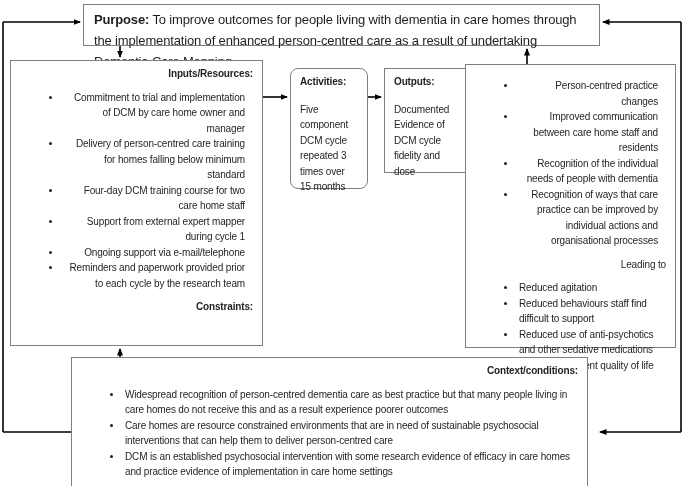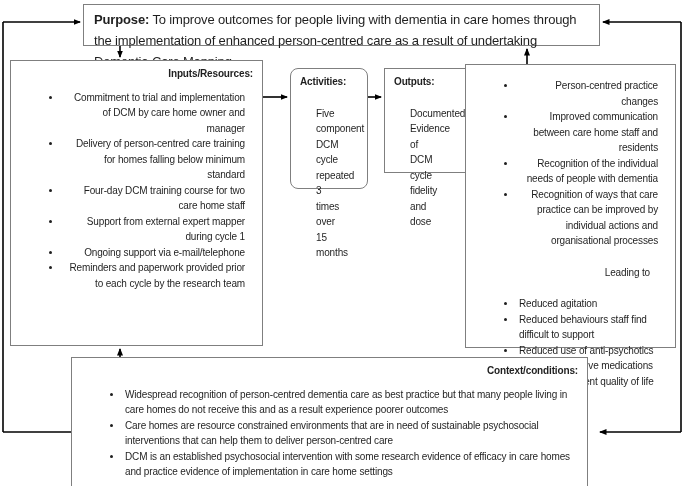--- a/index.html
+++ b/index.html
@@ -28,21 +28,21 @@
     padding:5px 9px 4px 9px;
   }
   .box-title{font-weight:bold;margin:0;}
   .mb{margin-bottom:7px;text-align:right;}
   .bullets{
     margin:8px;
     padding-left:34px;
     list-style:disc outside;
   }
   .bullets li{margin:0;padding-left:2px;}
-  .plain{margin:16px;}
+  .plain{margin:0;}
   .purpose-text{margin:0;font-size:13px;line-height:1.6;}
   .narrow .box-title{margin-bottom:12px;}
   #purpose{left:83px;top:4px;width:517px;height:42px;padding:5px 10px;}
   #inputs{left:10px;top:60px;width:253px;height:286px;}
   #activities{left:290px;top:68px;width:78px;height:121px;border-radius:8px;}
   #outputs{left:384px;top:68px;width:84px;height:105px;}
   #effects{left:465px;top:64px;width:211px;height:284px;}
   #context{left:71px;top:357px;width:517px;height:136px;}
   svg.arrows{position:absolute;left:0;top:0;width:685px;height:486px;pointer-events:none;}
   svg.arrows line{stroke:var(--arrow);stroke-width:1.6;}
@@ -96,20 +96,21 @@
   <div class="box" id="inputs">
     <p class="box-title mb">Inputs/Resources:</p>
     <ul class="bullets mb">
         <li>Commitment to trial and implementation of DCM by care home owner and manager</li>
         <li>Delivery of person-centred care training for homes falling below minimum standard</li>
         <li>Four-day DCM training course for two care home staff</li>
         <li>Support from external expert mapper during cycle 1</li>
         <li>Ongoing support via e-mail/telephone</li>
         <li>Reminders and paperwork provided prior to each cycle by the research team</li>
       </ul>
+    <p class="box-title mb">Constraints:</p>
   </div>
 
   <div class="box narrow" id="activities">
     <p class="box-title">Activities:</p>
     <p class="plain">Five component DCM cycle repeated 3 times over 15 months</p>
   </div>
 
   <div class="box narrow" id="outputs">
     <p class="box-title">Outputs:</p>
     <p class="plain">Documented Evidence of DCM cycle fidelity and dose</p>

